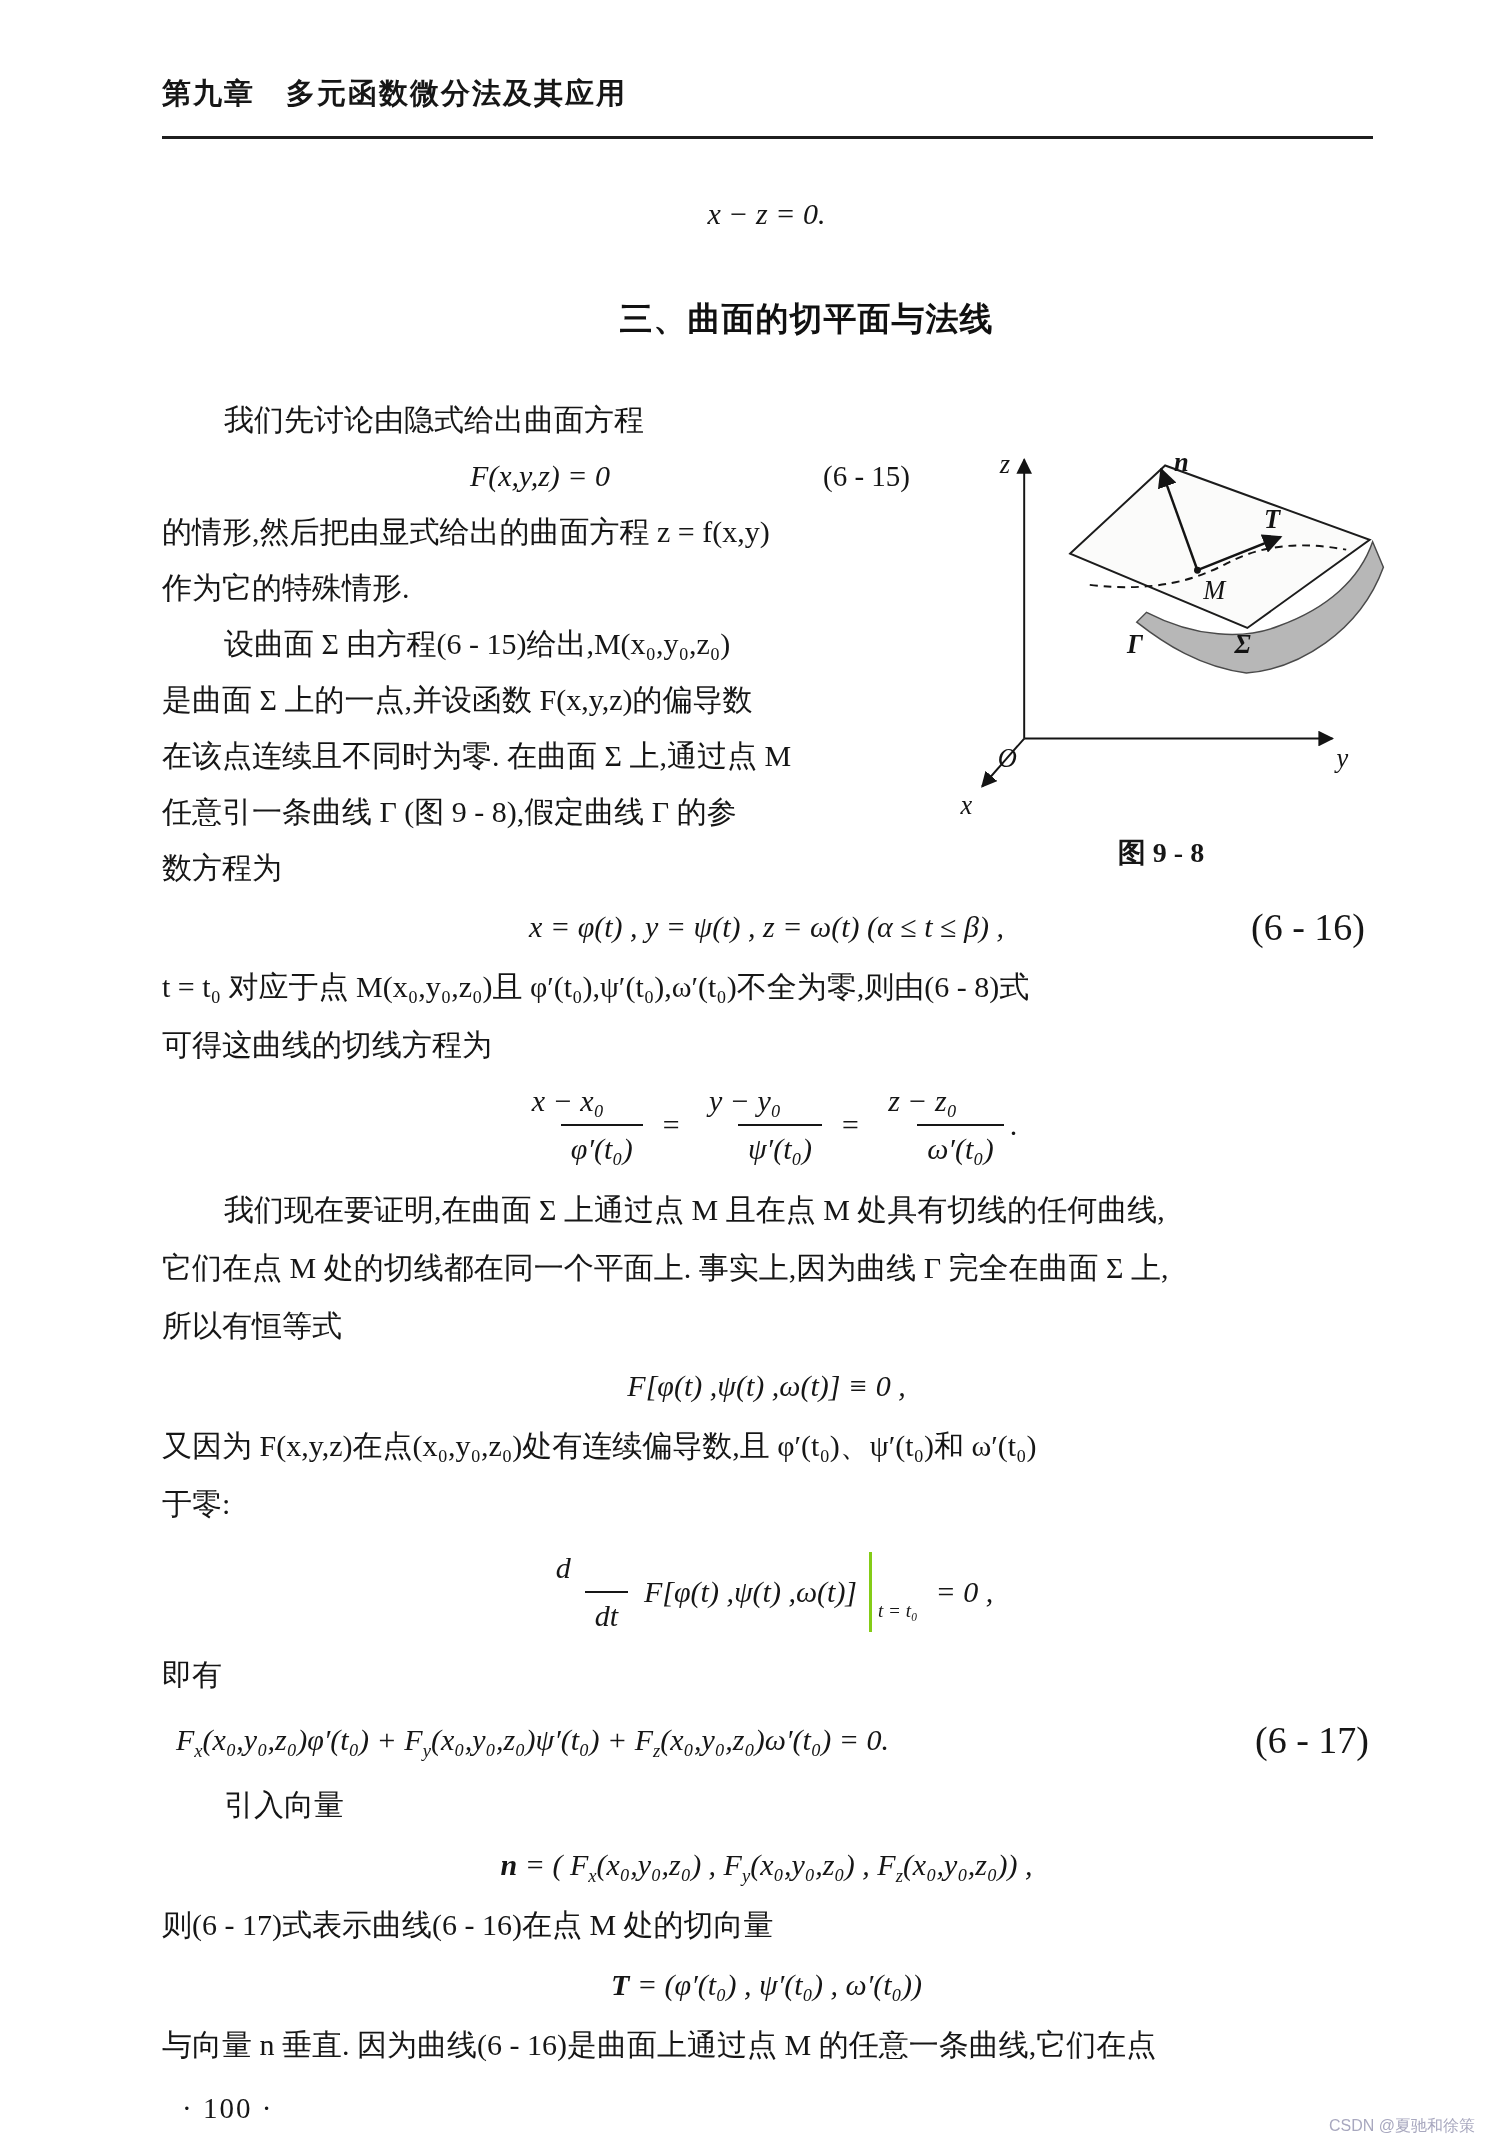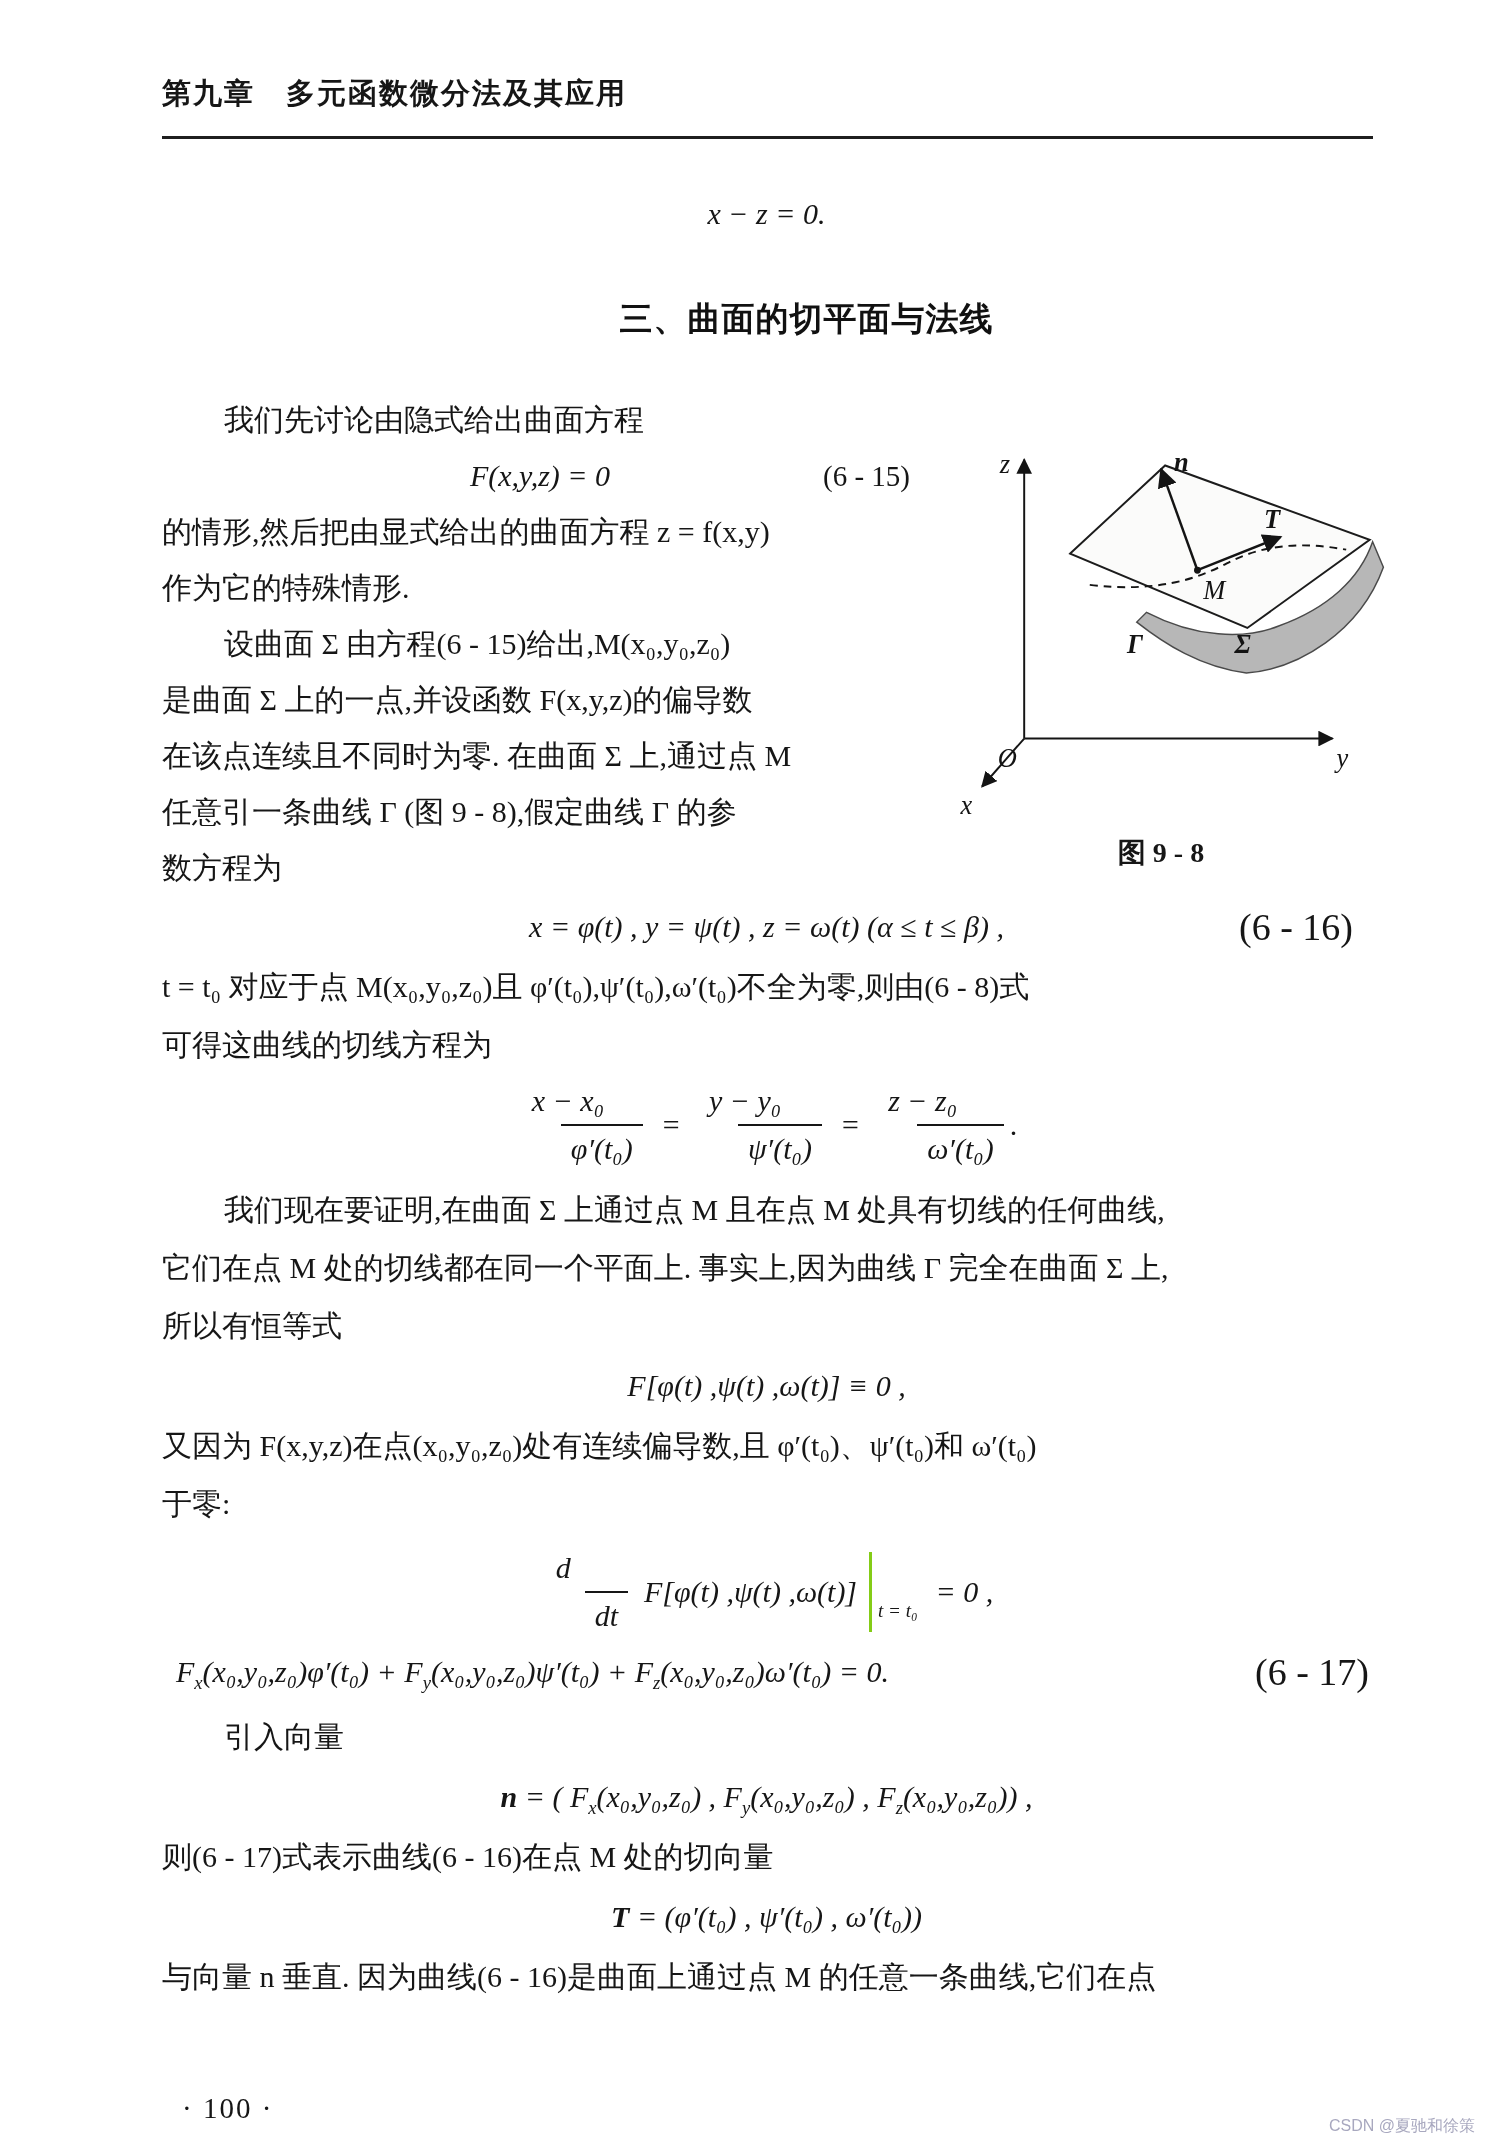--- a/index.html
+++ b/index.html
@@ -4,21 +4,21 @@
 <style>
   html,body{margin:0;padding:0;background:#ffffff;}
   .page{position:relative;width:1491px;height:2149px;background:#ffffff;overflow:hidden;
         color:#161616;font-family:"Liberation Serif","DejaVu Serif",serif;}
 
   .header{margin:0 120px 0 162px;padding-top:74px;font-size:29px;font-weight:700;letter-spacing:2px;}
   .rule{margin:22px 118px 0 162px;border-top:3px solid #1f1f1f;}
 
   .content{position:relative;margin:0 120px 0 162px;}
 
-  .eqrow{position:relative;text-align:center;font-size:30px;margin:6px 16px;line-height:50px;}
+  .eqrow{position:relative;text-align:center;font-size:30px;margin:6px 4px;line-height:50px;}
   .math{font-style:italic;}
   .eqnum{position:absolute;right:2px;top:50%;transform:translateY(-50%);font-style:normal;font-size:38px;}
 
   .intro{margin-top:50px;}
 
   .sec{margin:58px 0 0 80px;font-size:33px;font-weight:700;letter-spacing:1px;
        font-family:"Liberation Sans","DejaVu Sans",sans-serif;color:#111;text-align:center;}
 
   .cols{display:flex;margin-top:50px;}
   .col-left{width:756px;flex:none;}
@@ -142,20 +142,21 @@
       <span class="math">F[φ(t) ,ψ(t) ,ω(t)] ≡ 0 ,</span>
     </div>
 
     <div class="line">又因为 F(x,y,z)在点(x₀,y₀,z₀)处有连续偏导数,且 φ′(t₀)、ψ′(t₀)和 ω′(t₀)</div>
     <div class="line">于零:</div>
 
     <div class="eqrow deriv">
       <span class="frac"><span class="fnum">d</span><span class="fden">dt</span></span><span class="math dbody">F[φ(t) ,ψ(t) ,ω(t)]</span><span class="evalbar"><span class="evalsub">t = t₀</span></span><span class="math tail">= 0 ,</span>
     </div>
 
+    <div class="line">即有</div>
 
     <div class="eq17row">
       <span class="math"><span>F</span><sub>x</sub><span>(x₀,y₀,z₀)φ′(t₀) + F</span><sub>y</sub><span>(x₀,y₀,z₀)ψ′(t₀) + F</span><sub>z</sub><span>(x₀,y₀,z₀)ω′(t₀) = 0.</span></span>
       <span class="eqnum">(6 - 17)</span>
     </div>
 
     <div class="line ind">引入向量</div>
 
     <div class="eqrow">
       <span class="math"><span class="bi">n</span><span> = ( F</span><sub>x</sub><span>(x₀,y₀,z₀) , F</span><sub>y</sub><span>(x₀,y₀,z₀) , F</span><sub>z</sub><span>(x₀,y₀,z₀)) ,</span></span>

